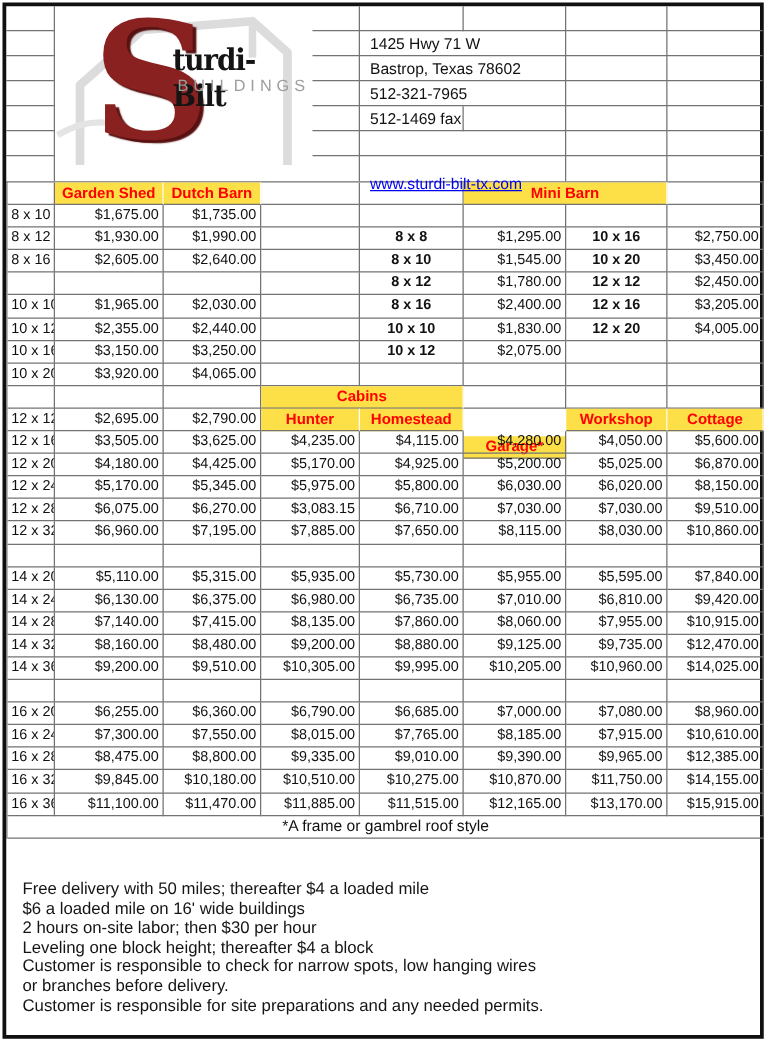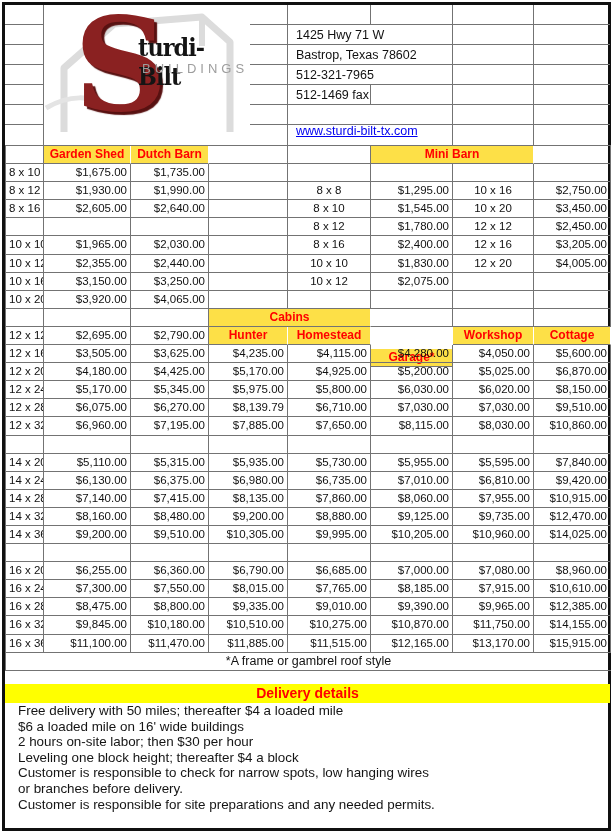--- a/index.html
+++ b/index.html
@@ -21,21 +21,21 @@
           padding-left:6px;font-size:12.5px;white-space:nowrap;z-index:4;}
   .contact-link{color:#0000f0;text-decoration:underline;cursor:pointer;}
   
   .table{position:absolute;left:5px;top:145px;width:605px;border-top:1px solid #737373;
          border-left:1px solid #737373;box-sizing:content-box;}
   .trow{display:flex;height:18.1px;}
   .cell{box-sizing:border-box;height:100%;border-right:1px solid #737373;border-bottom:1px solid #737373;
         font-size:11.5px;line-height:16.5px;white-space:nowrap;overflow:hidden;}
   .cell.size{padding-left:3px;text-align:left;}
   .cell.price{padding-right:3px;text-align:right;}
-  .cell.csize{text-align:center;}
+  .cell.csize{text-align:center;font-weight:bold;}
   .cell.hdr{background:#fde047;color:#ff0000;font-weight:bold;text-align:center;
         font-size:12px;border-right-color:#ffffff;}
   .footrow{height:18.1px;border-bottom:1px solid #737373;box-sizing:border-box;
         text-align:center;font-size:12.5px;line-height:17px;}
   
   .delivery-band{position:absolute;left:5px;top:684px;width:605px;height:19px;background:#ffff00;
         text-align:center;font-weight:bold;color:#ff0000;font-size:14px;line-height:19px;}
   .delivery-notes{position:absolute;left:18px;top:703px;width:605px;text-align:left;
         font-size:13.4px;color:#151515;}
   .delivery-notes p{margin:0;line-height:15.6px;}
@@ -71,21 +71,21 @@
       </svg>
       <div class="logo-s">S</div>
       <div class="logo-word">turdi-Bilt</div>
       <div class="logo-sub">BUILDINGS</div>
     </div>
 
     <div class="contact-line" style="top:20px;">1425 Hwy 71 W</div>
     <div class="contact-line" style="top:40px;">Bastrop, Texas 78602</div>
     <div class="contact-line" style="top:60px;">512-321-7965</div>
     <div class="contact-line" style="top:80px;">512-1469 fax</div>
-    <div class="contact-line" style="top:116px;">
+    <div class="contact-line" style="top:132px;">
       <a class="contact-link">www.sturdi-bilt-tx.com</a>
     </div>
   </div>
 
   <div class="table">
     <div id="grid">
         <div class="trow">
           <div class="cell" style="width: 38px;"></div>
           <div class="cell hdr" style="width: 87px;">Garden Shed</div>
           <div class="cell hdr" style="width: 78px;">Dutch Barn</div>
@@ -220,21 +220,21 @@
           <div class="cell price" style="width: 79px;">$5,975.00</div>
           <div class="cell price" style="width: 83px;">$5,800.00</div>
           <div class="cell price" style="width: 82px;">$6,030.00</div>
           <div class="cell price" style="width: 81px;">$6,020.00</div>
           <div class="cell price" style="width: 77px;">$8,150.00</div>
         </div>
         <div class="trow">
           <div class="cell size" style="width: 38px;">12 x 28</div>
           <div class="cell price" style="width: 87px;">$6,075.00</div>
           <div class="cell price" style="width: 78px;">$6,270.00</div>
-          <div class="cell price" style="width: 79px;">$8,139.79</div>
+          <div class="cell price" style="width: 79px;">$3,083.15</div>
           <div class="cell price" style="width: 83px;">$6,710.00</div>
           <div class="cell price" style="width: 82px;">$7,030.00</div>
           <div class="cell price" style="width: 81px;">$7,030.00</div>
           <div class="cell price" style="width: 77px;">$9,510.00</div>
         </div>
         <div class="trow">
           <div class="cell size" style="width: 38px;">12 x 32</div>
           <div class="cell price" style="width: 87px;">$6,960.00</div>
           <div class="cell price" style="width: 78px;">$7,195.00</div>
           <div class="cell price" style="width: 79px;">$7,885.00</div>
@@ -360,21 +360,20 @@
           <div class="cell price" style="width: 79px;">$11,885.00</div>
           <div class="cell price" style="width: 83px;">$11,515.00</div>
           <div class="cell price" style="width: 82px;">$12,165.00</div>
           <div class="cell price" style="width: 81px;">$13,170.00</div>
           <div class="cell price" style="width: 77px;">$15,915.00</div>
         </div>
       </div>
     <div class="footrow">*A frame or gambrel roof style</div>
   </div>
 
-  <div class="delivery-band">Delivery details</div>
   <div class="delivery-notes" id="delivery-lines">
       <p>Free delivery with 50 miles; thereafter $4 a loaded mile</p>
       <p>$6 a loaded mile on 16' wide buildings</p>
       <p>2 hours on-site labor; then $30 per hour</p>
       <p>Leveling one block height; thereafter $4 a block</p>
       <p>Customer is responsible to check for narrow spots, low hanging wires</p>
       <p>or branches before delivery.</p>
       <p>Customer is responsible for site preparations and any needed permits.</p>
     </div>
 </div>

